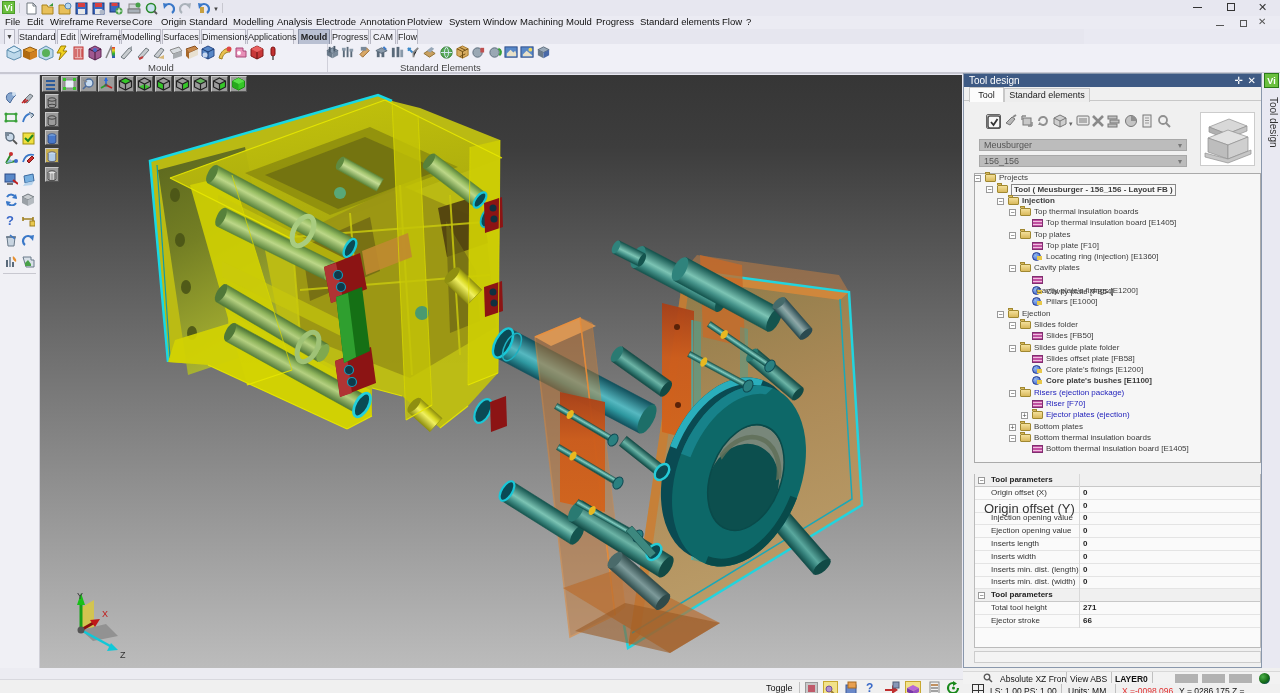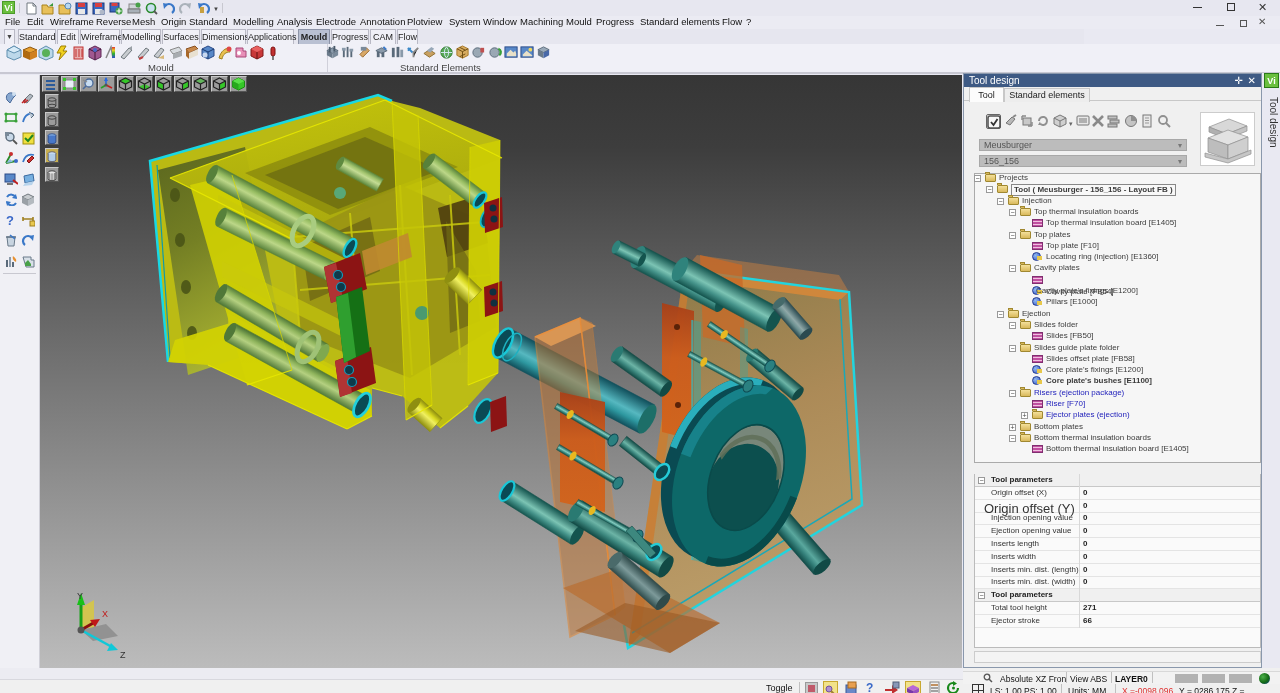--- a/index.html
+++ b/index.html
@@ -101,21 +101,21 @@
     <div class="abs" style="left:1193px;top:7px;width:9px;height:1px;background:#333;"></div>
     <div class="abs" style="left:1227px;top:3px;width:8px;height:8px;border:1px solid #333;"></div>
     <div class="abs" style="left:1258px;top:1px;font-size:11px;color:#333;">✕</div>
   </div>
 
   <div id="menubar">
     <span class="mi" style="left:5px;">File</span>
       <span class="mi" style="left:27px;">Edit</span>
       <span class="mi" style="left:50px;">Wireframe</span>
       <span class="mi" style="left:96px;">Reverse</span>
-      <span class="mi" style="left:132px;">Mesh</span>
+      <span class="mi" style="left:132px;">Core</span>
       <span class="mi" style="left:161px;">Origin</span>
       <span class="mi" style="left:189px;">Standard</span>
       <span class="mi" style="left:233px;">Modelling</span>
       <span class="mi" style="left:277px;">Analysis</span>
       <span class="mi" style="left:316px;">Electrode</span>
       <span class="mi" style="left:360px;">Annotation</span>
       <span class="mi" style="left:407px;">Plotview</span>
       <span class="mi" style="left:449px;">System</span>
       <span class="mi" style="left:483px;">Window</span>
       <span class="mi" style="left:520px;">Machining</span>
@@ -941,21 +941,21 @@
           <div class="abs" style="left:21px;top:100.0px;width:11px;height:8px;background:linear-gradient(#f4e09a,#d9b95c);border:1px solid #a08830;border-radius:1px;"></div>
           <div class="abs" style="left:21px;top:98.0px;width:5px;height:2px;background:#d9b95c;border:1px solid #a08830;border-bottom:none;"></div>
           <div class="abs" style="left:35px;top:99.0px;font-size:8px;line-height:10px;color:#3c3c3c;font-weight:normal;white-space:nowrap;">Projects</div>
       <div class="abs" style="left:22px;top:112.3px;width:7px;height:7px;border:1px solid #999;background:#fff;font-size:7px;line-height:6px;text-align:center;color:#444;">−</div>
           <div class="abs" style="left:33px;top:111.3px;width:11px;height:8px;background:linear-gradient(#f4e09a,#d9b95c);border:1px solid #a08830;border-radius:1px;"></div>
           <div class="abs" style="left:33px;top:109.3px;width:5px;height:2px;background:#d9b95c;border:1px solid #a08830;border-bottom:none;"></div>
           <div class="abs" style="left:47px;top:110.3px;font-size:8px;line-height:10px;color:#3c3c3c;font-weight:bold;white-space:nowrap;border:1px solid #888;background:#f8f8f8;padding:0 2px;">Tool ( Meusburger - 156_156 - Layout FB )</div>
       <div class="abs" style="left:33px;top:123.6px;width:7px;height:7px;border:1px solid #999;background:#fff;font-size:7px;line-height:6px;text-align:center;color:#444;">−</div>
           <div class="abs" style="left:44px;top:122.6px;width:11px;height:8px;background:linear-gradient(#f4e09a,#d9b95c);border:1px solid #a08830;border-radius:1px;"></div>
           <div class="abs" style="left:44px;top:120.6px;width:5px;height:2px;background:#d9b95c;border:1px solid #a08830;border-bottom:none;"></div>
-          <div class="abs" style="left:58px;top:121.6px;font-size:8px;line-height:10px;color:#3c3c3c;font-weight:normal;white-space:nowrap;">Injection</div>
+          <div class="abs" style="left:58px;top:121.6px;font-size:8px;line-height:10px;color:#3c3c3c;font-weight:bold;white-space:nowrap;">Injection</div>
       <div class="abs" style="left:45px;top:134.9px;width:7px;height:7px;border:1px solid #999;background:#fff;font-size:7px;line-height:6px;text-align:center;color:#444;">−</div>
           <div class="abs" style="left:56px;top:133.9px;width:11px;height:8px;background:linear-gradient(#f4e09a,#d9b95c);border:1px solid #a08830;border-radius:1px;"></div>
           <div class="abs" style="left:56px;top:131.9px;width:5px;height:2px;background:#d9b95c;border:1px solid #a08830;border-bottom:none;"></div>
           <div class="abs" style="left:70px;top:132.9px;font-size:8px;line-height:10px;color:#3c3c3c;font-weight:normal;white-space:nowrap;">Top thermal insulation boards</div>
       <div class="abs" style="left:68px;top:145.2px;width:11px;height:8px;background:#c050a0;border:1px solid #803070;"></div>
           <div class="abs" style="left:69px;top:147.2px;width:9px;height:1px;background:#f0c0e0;"></div>
           <div class="abs" style="left:69px;top:150.2px;width:9px;height:1px;background:#f0c0e0;"></div>
           <div class="abs" style="left:82px;top:144.2px;font-size:8px;line-height:10px;color:#3c3c3c;font-weight:normal;white-space:nowrap;">Top thermal insulation board [E1405]</div>
       <div class="abs" style="left:45px;top:157.5px;width:7px;height:7px;border:1px solid #999;background:#fff;font-size:7px;line-height:6px;text-align:center;color:#444;">−</div>
           <div class="abs" style="left:56px;top:156.5px;width:11px;height:8px;background:linear-gradient(#f4e09a,#d9b95c);border:1px solid #a08830;border-radius:1px;"></div>

